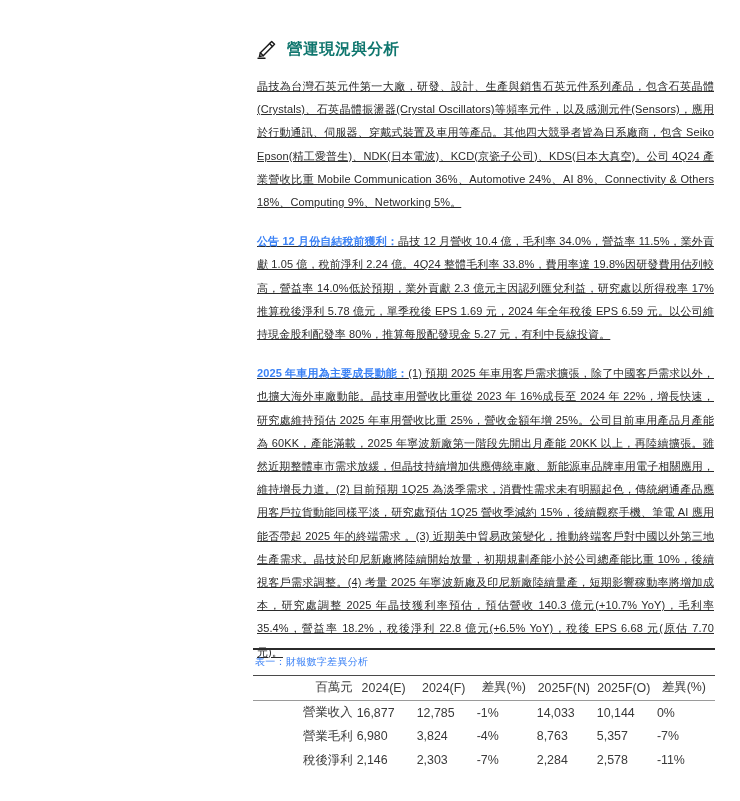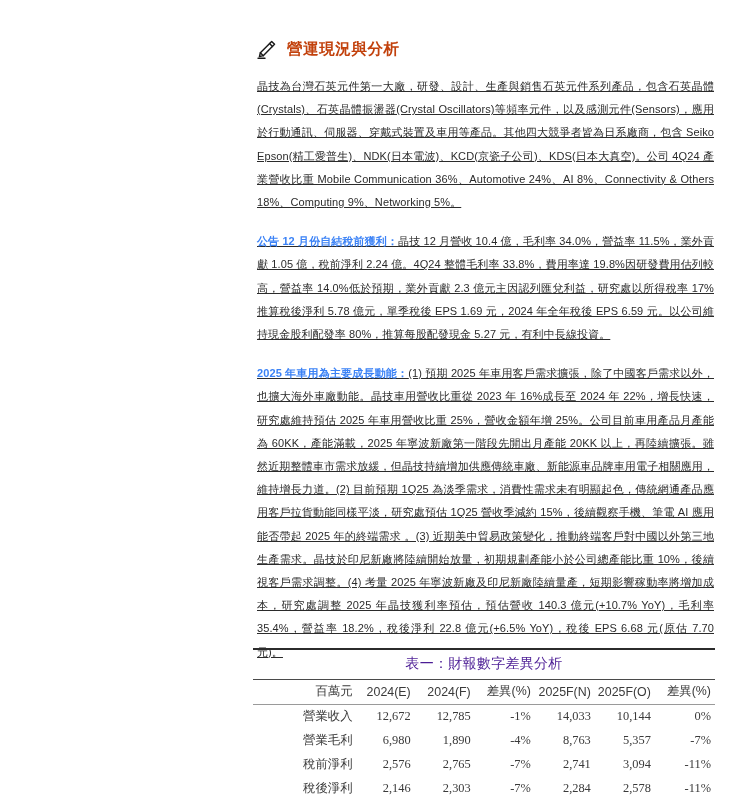--- a/index.html
+++ b/index.html
@@ -40,21 +40,21 @@
   .pencil-icon {
     display: block;
     width: 23px;
     height: 23px;
     flex: 0 0 auto;
   }
   .section-title {
     font-size: 15.5px;
     font-weight: bold;
     letter-spacing: 0.6px;
-    color: #c2410c;
+    color: #0f766e;
     line-height: 1.2;
   }
 
   
   p.para {
     margin: 0 0 16px 2px;
     font-size: 11px;
     line-height: 23.2px;
     text-align: justify;
     text-justify: inter-character;
@@ -72,26 +72,25 @@
   .table-block {
     position: absolute;
     left: 253px;
     top: 648px;
     width: 462px;
   }
   .tbl-topline {
     border-top: 2px solid #2b2b2b;
   }
   .tbl-caption {
-    font-size: 14px;
-    color: #4c1d95;
+    font-size: 10px;
+    color: #3b82f6;
     padding: 5px 2px 6px 2px;
     letter-spacing: 0.3px;
     border-bottom: 1.4px solid #4a4a4a;
-    text-align: center;
   }
   table.fin {
     width: 100%;
     border-collapse: collapse;
     font-size: 12.4px;
     color: #3a3a3a;
   }
   table.fin th, table.fin td {
     padding: 3.4px 2px;
     font-weight: normal;
@@ -100,26 +99,25 @@
   table.fin thead th {
     border-bottom: 1.2px solid #9a9a9a;
     color: #3a3a3a;
     font-size: 12.4px;
   }
   table.fin th.lbl, table.fin td.lbl {
     text-align: right;
     width: 22%;
   }
   table.fin th.num, table.fin td.num {
-    text-align: right;
     width: 13%;
   }
   table.fin td.num { padding-right: 4px; }
   table.fin th.num { padding-right: 4px; }
-  table.fin tbody tr td { border: none; font-family: Liberation Serif, serif; }
+  table.fin tbody tr td { border: none; }
 </style>
 </head>
 <body>
 
 <div class="page">
 
   <div class="content">
 
     <div class="section-head">
       <span class="pencil-icon">
@@ -155,44 +153,35 @@
           <th class="num">2024(F)</th>
           <th class="num">差異(%)</th>
           <th class="num">2025F(N)</th>
           <th class="num">2025F(O)</th>
           <th class="num">差異(%)</th>
         </tr>
       </thead>
       <tbody>
         <tr>
           <td class="lbl">營業收入</td>
-          <td class="num">12,672</td>
+          <td class="num">16,877</td>
           <td class="num">12,785</td>
           <td class="num">-1%</td>
           <td class="num">14,033</td>
           <td class="num">10,144</td>
           <td class="num">0%</td>
         </tr>
         <tr>
           <td class="lbl">營業毛利</td>
           <td class="num">6,980</td>
-          <td class="num">1,890</td>
+          <td class="num">3,824</td>
           <td class="num">-4%</td>
           <td class="num">8,763</td>
           <td class="num">5,357</td>
           <td class="num">-7%</td>
-        </tr>
-        <tr>
-          <td class="lbl">稅前淨利</td>
-          <td class="num">2,576</td>
-          <td class="num">2,765</td>
-          <td class="num">-7%</td>
-          <td class="num">2,741</td>
-          <td class="num">3,094</td>
-          <td class="num">-11%</td>
         </tr>
         <tr>
           <td class="lbl">稅後淨利</td>
           <td class="num">2,146</td>
           <td class="num">2,303</td>
           <td class="num">-7%</td>
           <td class="num">2,284</td>
           <td class="num">2,578</td>
           <td class="num">-11%</td>
         </tr>

